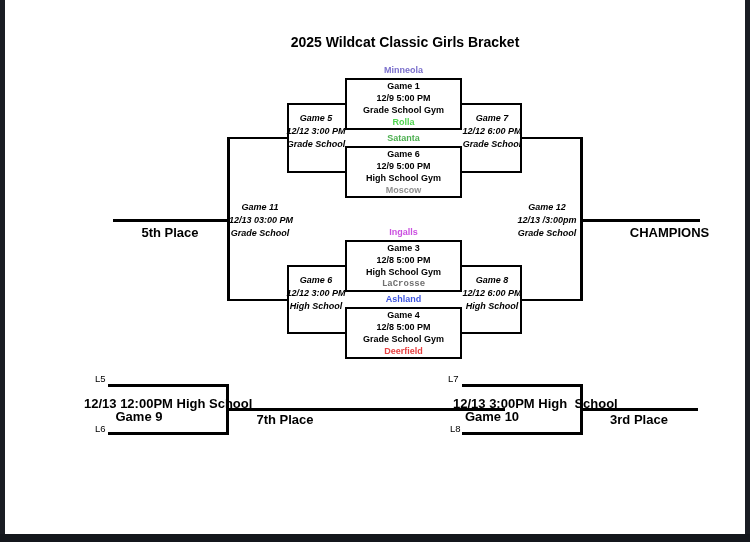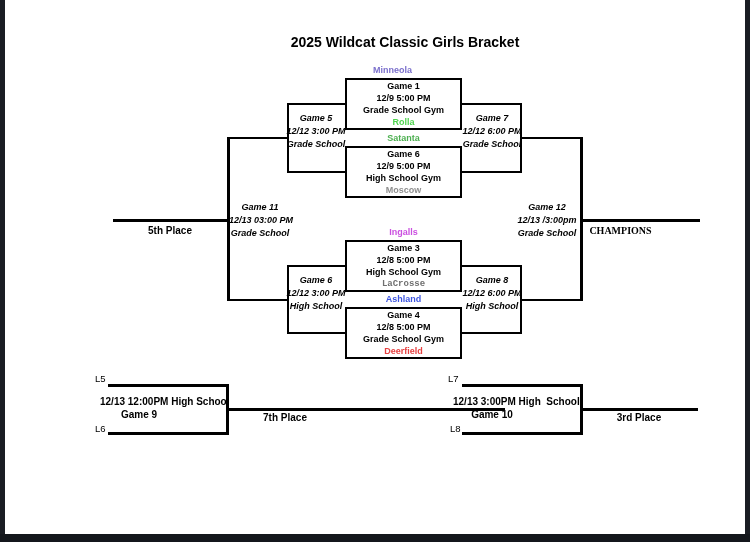--- a/index.html
+++ b/index.html
@@ -19,31 +19,31 @@
   .gbox{position:absolute; width:113px; height:48px; border:2px solid #000; background:#fff;
         display:flex; flex-direction:column; justify-content:center; align-items:center;}
   .gbox .row{font-size:9px; font-weight:bold; line-height:12px; color:#000; white-space:pre;}
   .team-label{position:absolute; width:117px; text-align:center; font-size:9px; font-weight:bold;
               line-height:12px; white-space:pre;}
   
   .tblock{position:absolute; text-align:center; font-size:9px; font-weight:bold; color:#000;
           line-height:13px;}
   .tblock div{white-space:pre;font-style:italic;}
   
-  .plabel{position:absolute; text-align:center; font-size:10px; font-weight:bold; color:#000; white-space:pre;}
+  .plabel{position:absolute; text-align:center; font-size:13px; font-weight:bold; color:#000; white-space:pre;}
   .seed{position:absolute; font-size:9.5px; font-weight:normal; color:#000;}
 </style>
 </head>
 <body>
 
 <div class="page">
 
   <div class="title">2025 Wildcat Classic Girls Bracket</div>
 
-  <div class="team-label" style="left: 334px; top: 64px; color: rgb(123, 112, 204);">Minneola</div>
+  <div class="team-label" style="left: 345px; top: 64px; color: rgb(123, 112, 204);">Minneola</div>
   <div class="gbox" style="left:345px; top:78px;">
     <div class="row">Game 1</div>
     <div class="row">12/9 5:00 PM</div>
     <div class="row">Grade School Gym</div>
     <div class="row" style="color: rgb(79, 211, 79);">Rolla</div>
   </div>
 
   <div class="team-label" style="left: 345px; top: 132px; color: rgb(76, 175, 80);">Satanta</div>
   <div class="gbox" style="left:345px; top:146px;">
     <div class="row">Game 6</div>
@@ -119,29 +119,29 @@
     <div>12/13 03:00 PM</div>
     <div>Grade School</div>
   </div>
   <div class="tblock" style="left:516px; top:201px; width:62px;">
     <div>Game 12</div>
     <div>12/13 /3:00pm</div>
     <div>Grade School</div>
   </div>
 
   <div class="plabel" style="left:113px; top:225px; width:114px;">5th Place</div>
-  <div class="plabel" style="left:562px; top:225px; width:117px;font-family:Liberation Serif, serif;">CHAMPIONS</div>
+  <div class="plabel" style="left:611px; top:225px; width:117px;">CHAMPIONS</div>
 
   <div class="seed" style="left:95px; top:373px;">L5</div>
   <div class="hl3" style="left:108px; top:384px; width:121px;"></div>
   <div class="hl3" style="left:108px; top:432px; width:121px;"></div>
   <div class="vl3" style="left:226px; top:384px; height:51px;"></div>
   <div class="hl3" style="left:229px; top:408px; width:276px;"></div>
   <div class="seed" style="left:95px; top:423px;">L6</div>
-  <div class="plabel" style="left:100px; top:396px; width:120px;">12/13 12:00PM High School</div>
+  <div class="plabel" style="left:84px; top:396px; width:120px;">12/13 12:00PM High School</div>
   <div class="plabel" style="left:101px; top:409px; width:76px;">Game 9</div>
   <div class="plabel" style="left:230px; top:412px; width:110px;">7th Place</div>
 
   <div class="seed" style="left:448px; top:373px;">L7</div>
   <div class="hl3" style="left:462px; top:384px; width:121px;"></div>
   <div class="hl3" style="left:462px; top:432px; width:121px;"></div>
   <div class="vl3" style="left:580px; top:384px; height:51px;"></div>
   <div class="hl3" style="left:583px; top:408px; width:115px;"></div>
   <div class="seed" style="left:450px; top:423px;">L8</div>
   <div class="plabel" style="left:453px; top:396px; width:120px;">12/13 3:00PM High  School</div>

